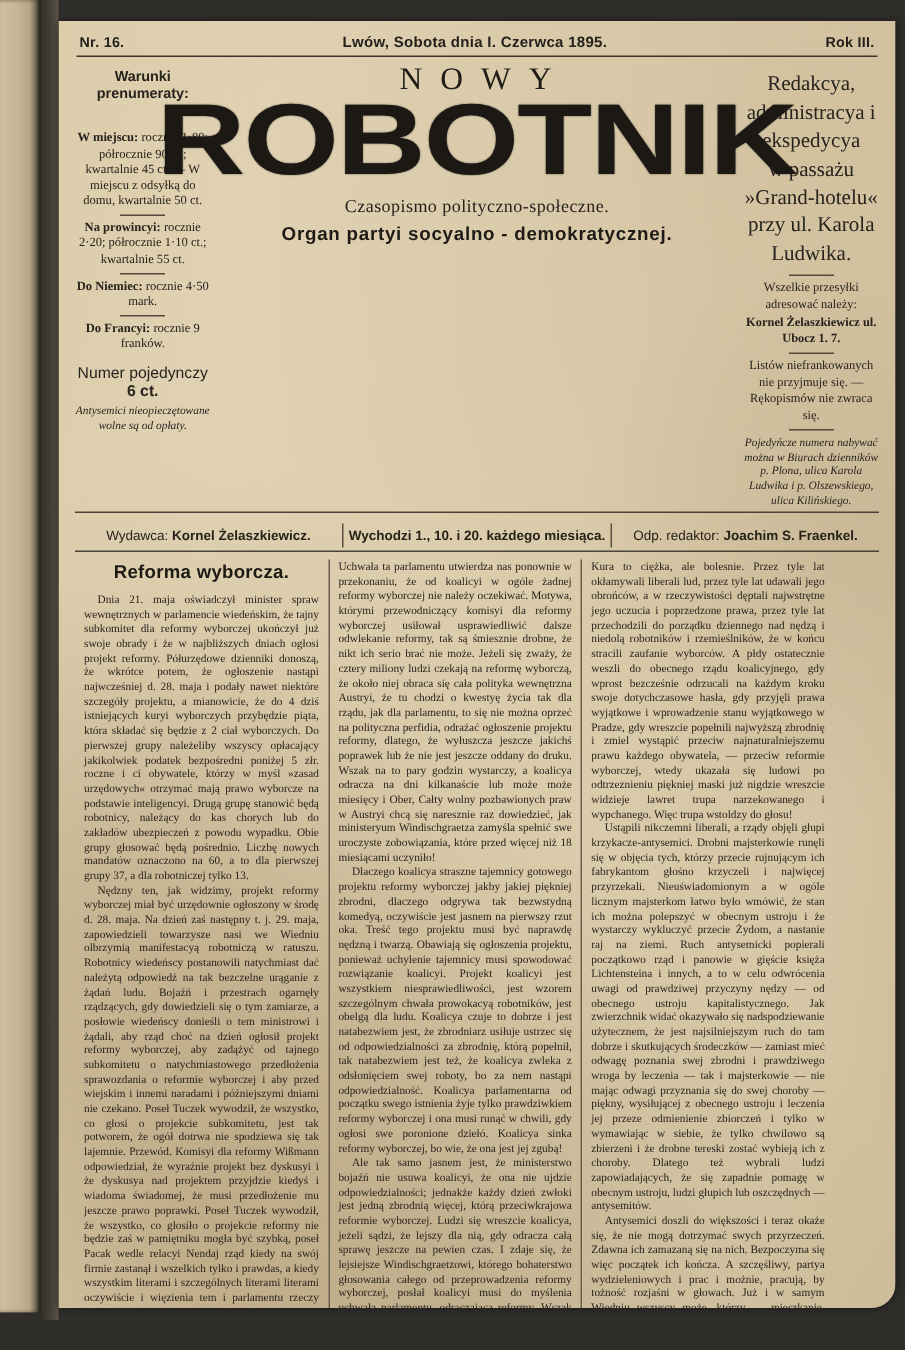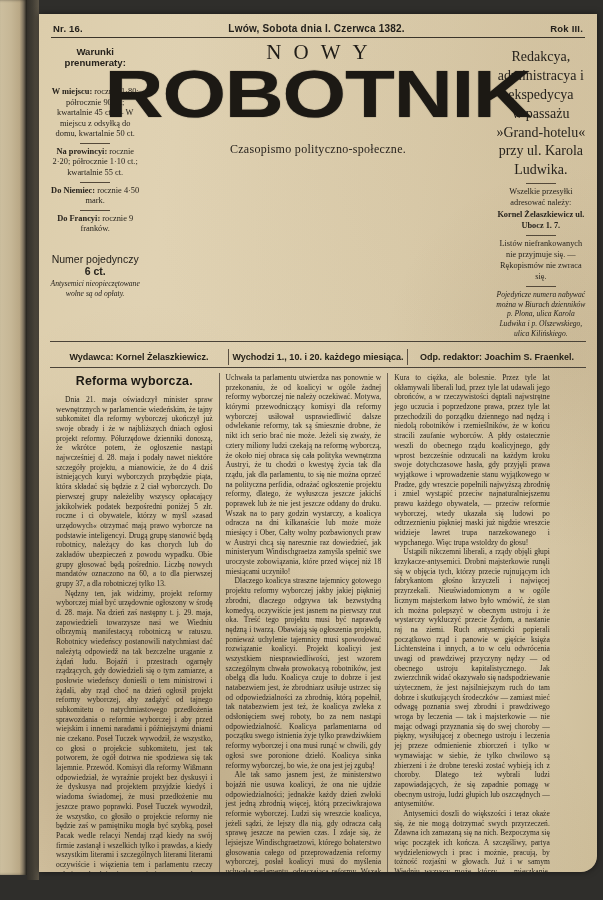--- a/index.html
+++ b/index.html
@@ -120,21 +120,21 @@
   }
   .mc-line b { font-weight:700; }
   .mc-sep {
     width:30px; height:0;
     border-top:1px solid #54493a;
     margin:3px auto;
   }
   .mc-big {
     font-family:"Liberation Sans", sans-serif;
     font-size:10.5px;
-    margin-top:18px;
+    margin-top:8px;
   }
   .mc-big b { font-weight:700; }
   .mc-ital {
     font-style:italic;
     font-size:7.6px;
     line-height:1.3;
     margin-top:2px;
   }
   .mc-rtitle {
     font-family:"Liberation Serif", serif;
@@ -162,21 +162,21 @@
     color:#1c1914;
     transform: scaleX(1.22);
     transform-origin: center;
     margin-top:2px;
     text-shadow:0 0 1px rgba(28,25,20,.8);
   }
   .sub1 {
     font-family:"Liberation Serif", serif;
     font-size:12px;
     color:#241f1a;
-    margin-top:19px;
+    margin-top:7px;
     letter-spacing:.3px;
   }
   .sub2 {
     font-family:"Liberation Sans", sans-serif;
     font-weight:700;
     font-size:12.5px;
     color:#1e1a15;
     margin-top:4px;
     letter-spacing:.5px;
   }
@@ -189,21 +189,21 @@
     color:#262219;
     margin-top:7px;
   }
   .imprint > div {
     flex:1;
     text-align:center;
     padding:3px 2px;
   }
   .imprint .iv { border-right:1px solid #5a5042; }
   .imprint b { font-weight:700; }
-  .imprint .lbl { font-weight:700; }
+  .imprint .lbl { font-weight:400; }
 
   
   .cols {
     display:flex;
     margin-top:5px;
     color:#231f19;
   }
   .col {
     width:168.6px;
     padding:0 6px;
@@ -232,21 +232,21 @@
 <div id="scan">
 
   <div id="prev-page-edge"></div>
   <div id="prev-page-gutter"></div>
 
   <div id="page">
   <div id="inner">
 
     <div class="slugline">
       <span>Nr. 16.</span>
-      <span class="slug-center">Lwów, Sobota dnia I. Czerwca 1382.</span>
+      <span class="slug-center">Lwów, Sobota dnia I. Czerwca 1895.</span>
       <span>Rok III.</span>
     </div>
     <hr class="rule-heavy">
 
     <div class="masthead">
 
       <div class="mast-col left">
         <div class="mc-title">Warunki prenumeraty:</div>
         <div class="mc-line">
           <b>W miejscu:</b>
@@ -271,20 +271,21 @@
           <span>Numer pojedynczy</span>
           <b>6 ct.</b>
         </div>
         <div class="mc-ital">Antysemici nieopieczętowane wolne są od opłaty.</div>
       </div>
 
       <div class="mast-mid">
         <div class="nowy">NOWY</div>
         <div class="robotnik">ROBOTNIK</div>
         <div class="sub1">Czasopismo polityczno-społeczne.</div>
+        <div class="sub2">Organ partyi socyalno - demokratycznej.</div>
       </div>
 
       <div class="mast-col right">
         <div class="mc-rtitle">Redakcya,</div>
         <div class="mc-rtitle">administracya i ekspedycya</div>
         <div class="mc-rtitle">w passażu »Grand-hotelu«</div>
         <div class="mc-rtitle sp">przy ul. Karola Ludwika.</div>
         <div class="mc-sep"></div>
         <div class="mc-r-sm">Wszelkie przesyłki adresować należy:</div>
         <div class="mc-r-sm"><b>Kornel Żelaszkiewicz ul. Ubocz 1. 7.</b></div>

